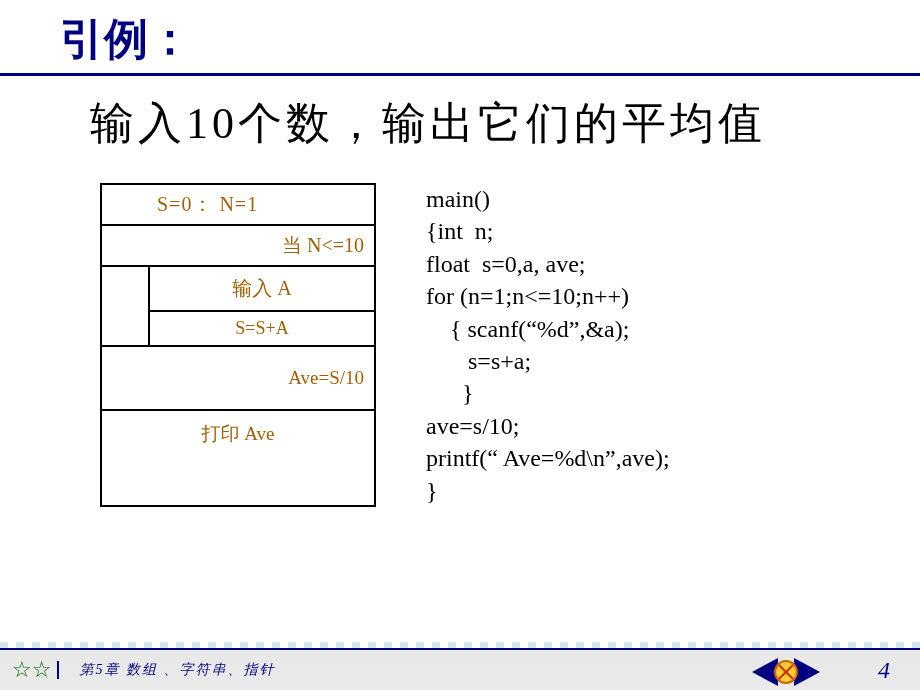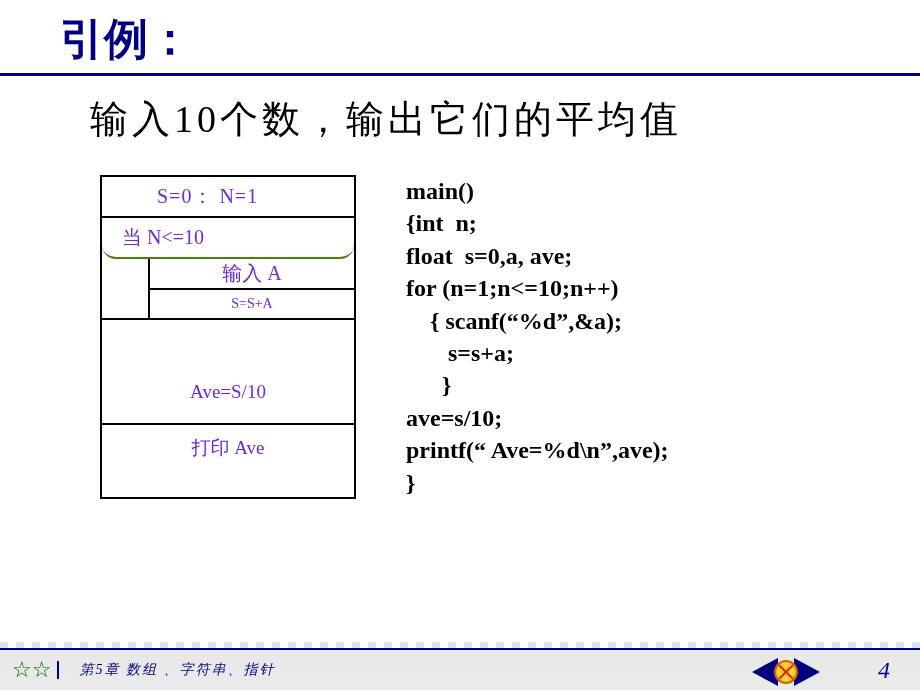--- a/index.html
+++ b/index.html
@@ -20,89 +20,87 @@
     font-weight: bold;
     color: #000080;
     font-family: "KaiTi", "STKaiti", serif;
   }
   .header-rule {
     height: 3px;
     background: #000080;
     width: 100%;
   }
   .subtitle {
-    font-size: 38px;
+    font-size: 44px;
     color: #000;
     padding: 18px 8px 30px 90px;
     letter-spacing: 4px;
     font-family: "SimSun", serif;
   }
   .content {
     display: flex;
     padding: 0 40px 0 100px;
     gap: 50px;
   }
   .flowchart {
     border: 2px solid #000;
-    width: 256px;
+    width: 276px;
     font-size: 20px;
     font-family: "Times New Roman", "SimSun", serif;
-    color: #6d28d9;
+    color: #a16207;
   }
   .fc-row {
     border-bottom: 2px solid #000;
     padding: 6px 10px;
     text-align: center;
   }
   .fc-row.init {
     text-align: left;
     padding-left: 55px;
     letter-spacing: 1px;
   }
   .fc-cond {
-    border-bottom: 2px solid #4d7c0f;
+    border-bottom: 2px solid #000000;
     padding: 6px 10px 6px 20px;
-    text-align: left;
-    border-radius: 14px;
+    text-align: right;
   }
   .fc-loop {
     display: flex;
     border-bottom: 2px solid #000;
   }
   .fc-loop-gutter {
     width: 48px;
     border-right: 2px solid #000;
   }
   .fc-loop-body {
     flex: 1;
   }
   .fc-body-row {
     border-bottom: 2px solid #000;
     padding: 6px 8px;
     text-align: center;
-    font-size: 14px;
+    font-size: 18px;
   }
   .fc-body-row:last-child { border-bottom: none; }
-  .fc-body-row.tall { padding: 1px 8px; font-size: 20px; }
+  .fc-body-row.tall { padding: 8px 8px; font-size: 20px; }
   .fc-post {
     border-bottom: 2px solid #000;
     padding: 20px 10px;
-    text-align: center;
+    text-align: right;
     font-size: 19px;
-    margin-top: 41px;
   }
   .fc-last {
     padding: 10px 20px;
     text-align: center;
     font-size: 19px;
   }
   .code {
     font-family: "Times New Roman", serif;
     font-size: 24px;
-    font-weight: bold;
+    font-weight: normal;
     color: #000;
     line-height: 1.35;
     white-space: pre;
   }
   .footer {
     position: absolute;
     left: 0;
     bottom: 0;
     width: 100%;
     height: 42px;

